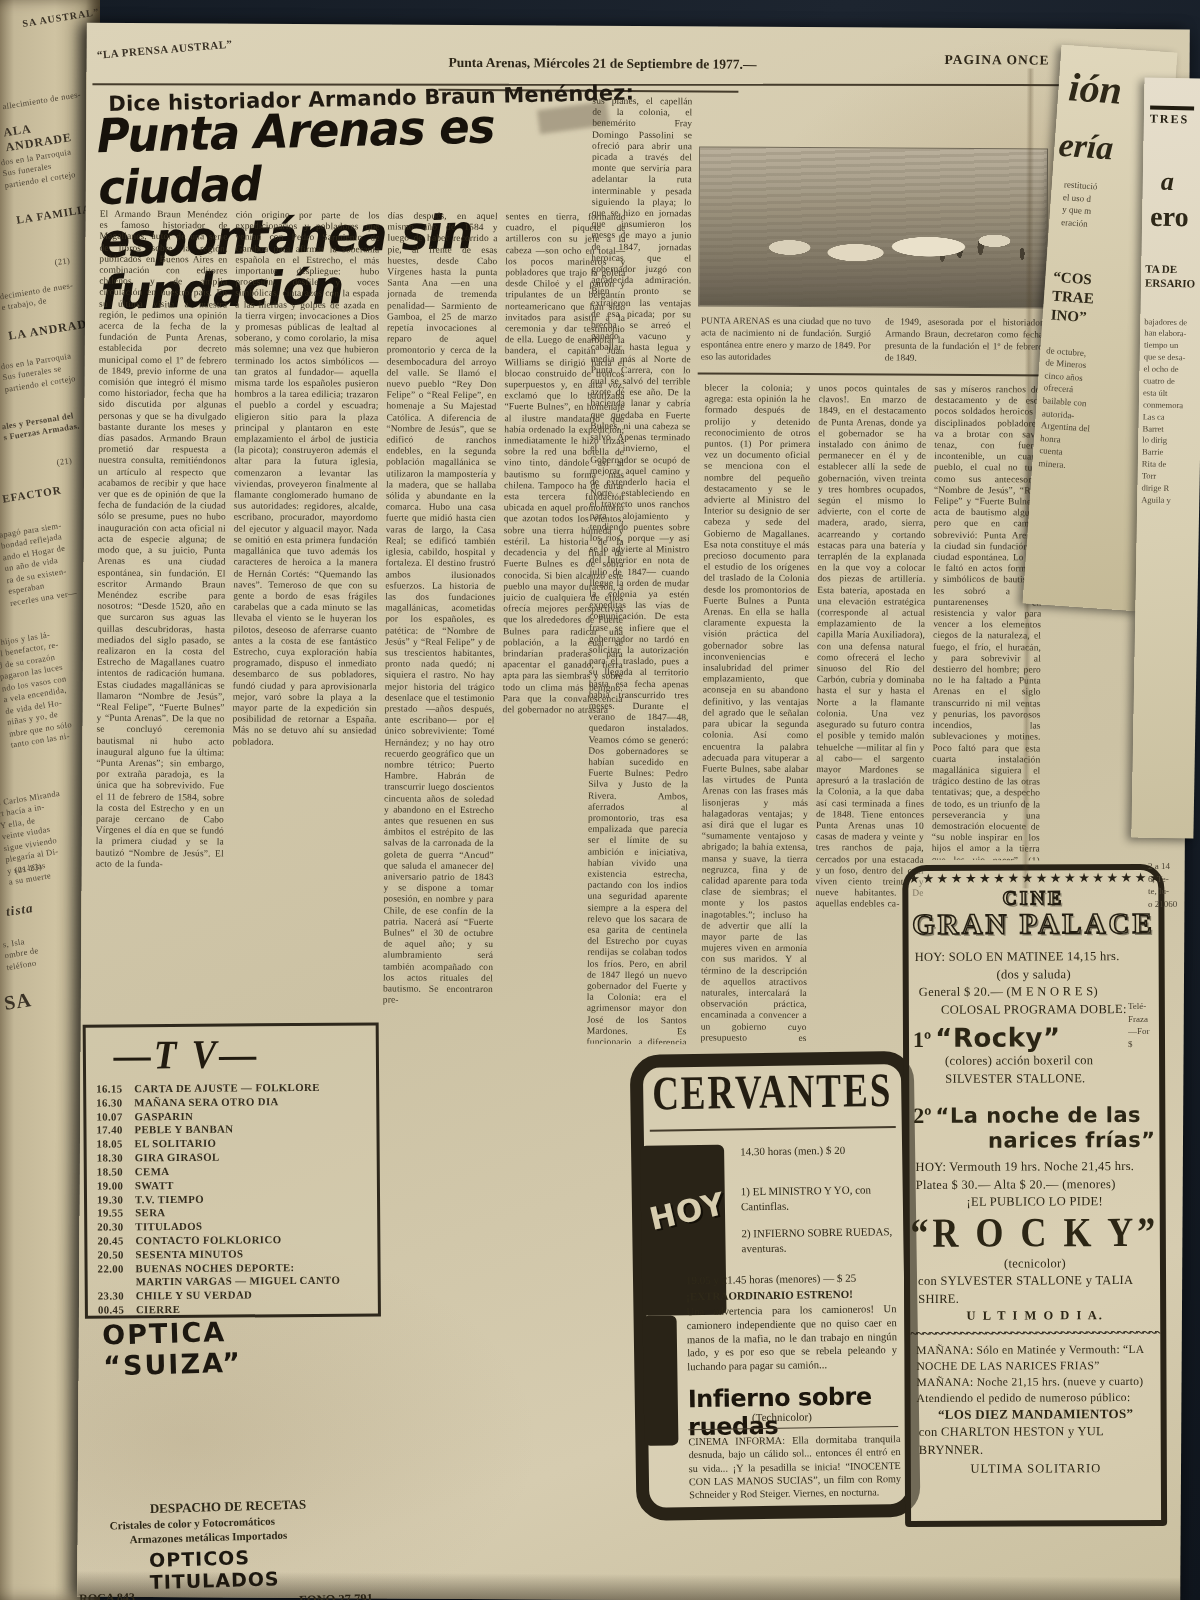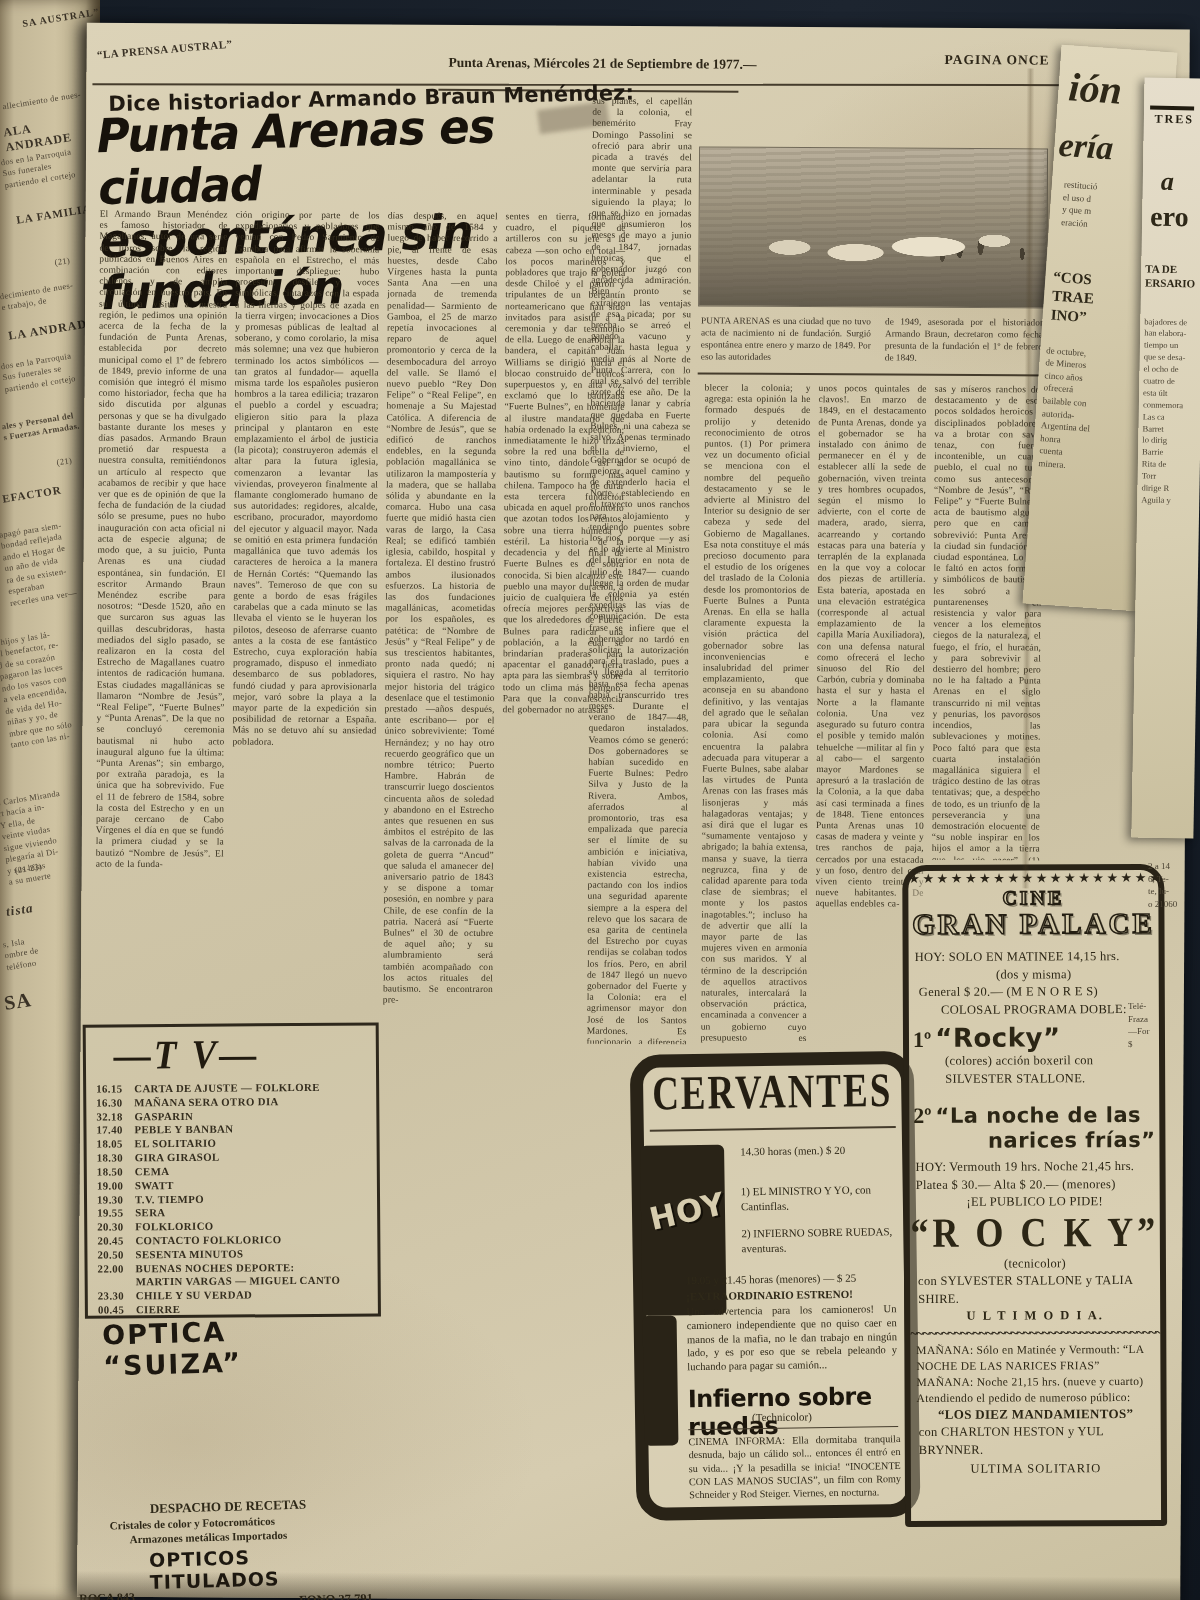--- a/index.html
+++ b/index.html
@@ -197,21 +197,21 @@
       <div class="tvtitle">—T V—</div>
       <div class="tvrow">
           <span class="tvtime">16.15</span>
           <span>CARTA DE AJUSTE — FOLKLORE</span>
         </div>
       <div class="tvrow">
           <span class="tvtime">16.30</span>
           <span>MAÑANA SERA OTRO DIA</span>
         </div>
       <div class="tvrow">
-          <span class="tvtime">32.18</span>
+          <span class="tvtime">10.07</span>
           <span>GASPARIN</span>
         </div>
       <div class="tvrow">
           <span class="tvtime">17.40</span>
           <span>PEBLE Y BANBAN</span>
         </div>
       <div class="tvrow">
           <span class="tvtime">18.05</span>
           <span>EL SOLITARIO</span>
         </div>
@@ -230,21 +230,21 @@
       <div class="tvrow">
           <span class="tvtime">19.30</span>
           <span>T.V. TIEMPO</span>
         </div>
       <div class="tvrow">
           <span class="tvtime">19.55</span>
           <span>SERA</span>
         </div>
       <div class="tvrow">
           <span class="tvtime">20.30</span>
-          <span>FOLKLORICO</span>
+          <span>TITULADOS</span>
         </div>
       <div class="tvrow">
           <span class="tvtime">20.45</span>
           <span>CONTACTO FOLKLORICO</span>
         </div>
       <div class="tvrow">
           <span class="tvtime">20.50</span>
           <span>SESENTA MINUTOS</span>
         </div>
       <div class="tvrow">
@@ -298,21 +298,21 @@
       <div class="abs cervSmall" style="left:104px;top:344px;">(Technicolor)</div>
       <div class="rule" style="left:40px;top:362px;width:210px;height:1px;"></div>
       <div class="abs cervJust" style="left:40px;top:368px;width:212px;font-size:10.2px;">CINEMA INFORMA: Ella dormitaba tranquila desnuda, bajo un cálido sol... entonces él entró en su vida... ¡Y la pesadilla se inicia! “INOCENTE CON LAS MANOS SUCIAS”, un film con Romy Schneider y Rod Steiger. Viernes, en nocturna.</div>
     </div>
 
     <div id="gpFrame" class="abs gp" style="left:824px;top:836px;width:250px;height:650px;">
       <div class="stars">★★★★★★★★★★★★★★★★★★</div>
       <div class="ornate" style="font-size:20px;">CINE</div>
       <div class="ornate" style="font-size:29px;margin-top:-2px;">GRAN PALACE</div>
       <div class="gpline" style="margin:8px 4px 0 6px;">HOY:    SOLO EN MATINEE 14,15 hrs.</div>
-      <div class="gpline" style="text-align:center;">(dos y misma)</div>
+      <div class="gpline" style="text-align:center;">(dos y saluda)</div>
       <div class="gpline" style="margin-left:10px;">General $ 20.—         (M E N O R E S)</div>
       <div class="gpline" style="text-align:center;">COLOSAL PROGRAMA DOBLE:</div>
       <div style="margin:4px 0 0 4px;">
         <span class="gpnum">1º</span>
         <span class="gpf1">“Rocky”</span>
       </div>
       <div class="gpline" style="margin:0 6px 15px 36px;">(colores) acción boxeril con SILVESTER STALLONE.</div>
       <div style="margin:6px 0 0 4px;">
         <span class="gpnum">2º</span>
         <span class="gpf2">“La noche de las</span>
@@ -352,21 +352,21 @@
 cinco años
 ofrecerá
 bailable con
 autorida-
 Argentina del
 honra
 cuenta
 minera.</div>
   </div>
   <div class="abs torn" style="left:1138px;top:78px;width:62px;height:760px;transform:rotate(1deg);background:linear-gradient(170deg,#e6decc 0%,#d8cfb2 60%,#c9bf9e 100%);">
-    <div class="tres" style="margin:28px 0 0 6px;width:44px;text-align:right;">TRES</div>
+    <div class="tres" style="margin:28px 0 0 6px;width:44px;">TRES</div>
     <div class="tfragBig" style="margin:40px 0 0 18px;font-size:26px;">a</div>
     <div class="tfragBig" style="margin:4px 0 0 8px;font-size:28px;font-style:normal;">ero</div>
     <div class="tfragBold" style="margin:30px 0 0 4px;font-size:11px;">TA DE
 ERSARIO</div>
     <div class="tfrag" style="margin:26px 0 0 4px;font-size:8.5px;">bajadores de
 han elabora-
 tiempo un
 que se desa-
 el ocho de
 cuatro de

